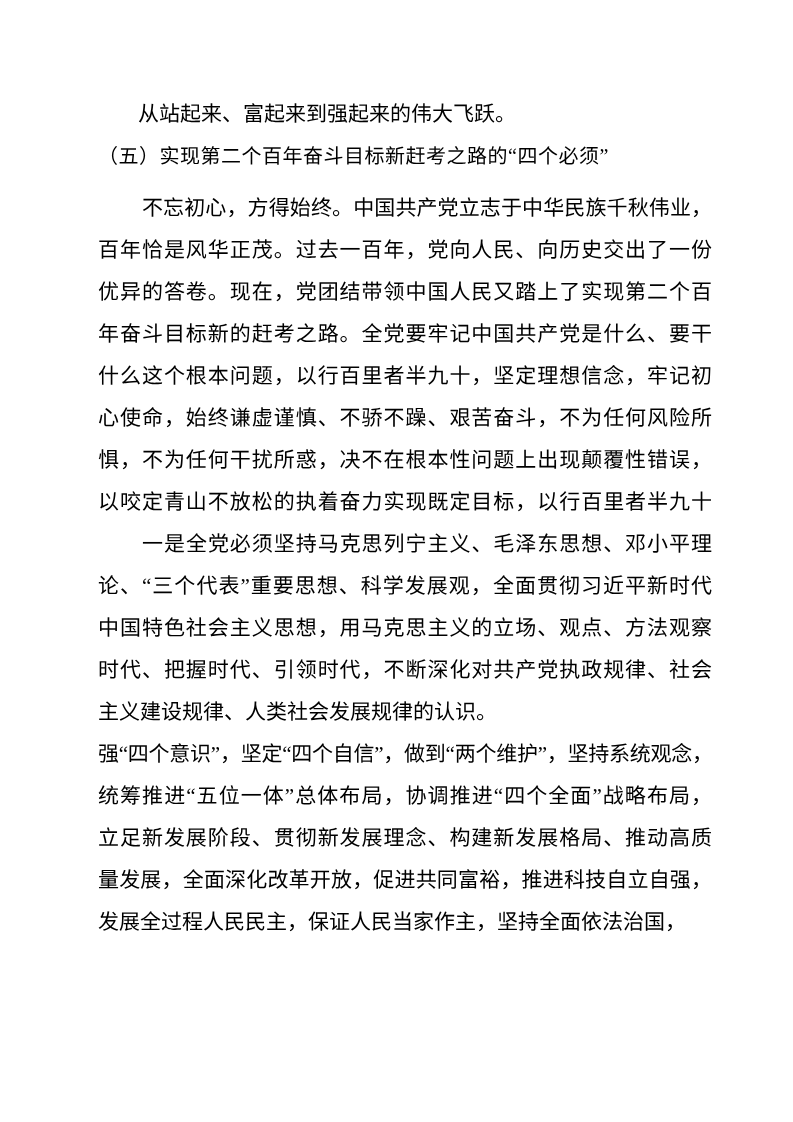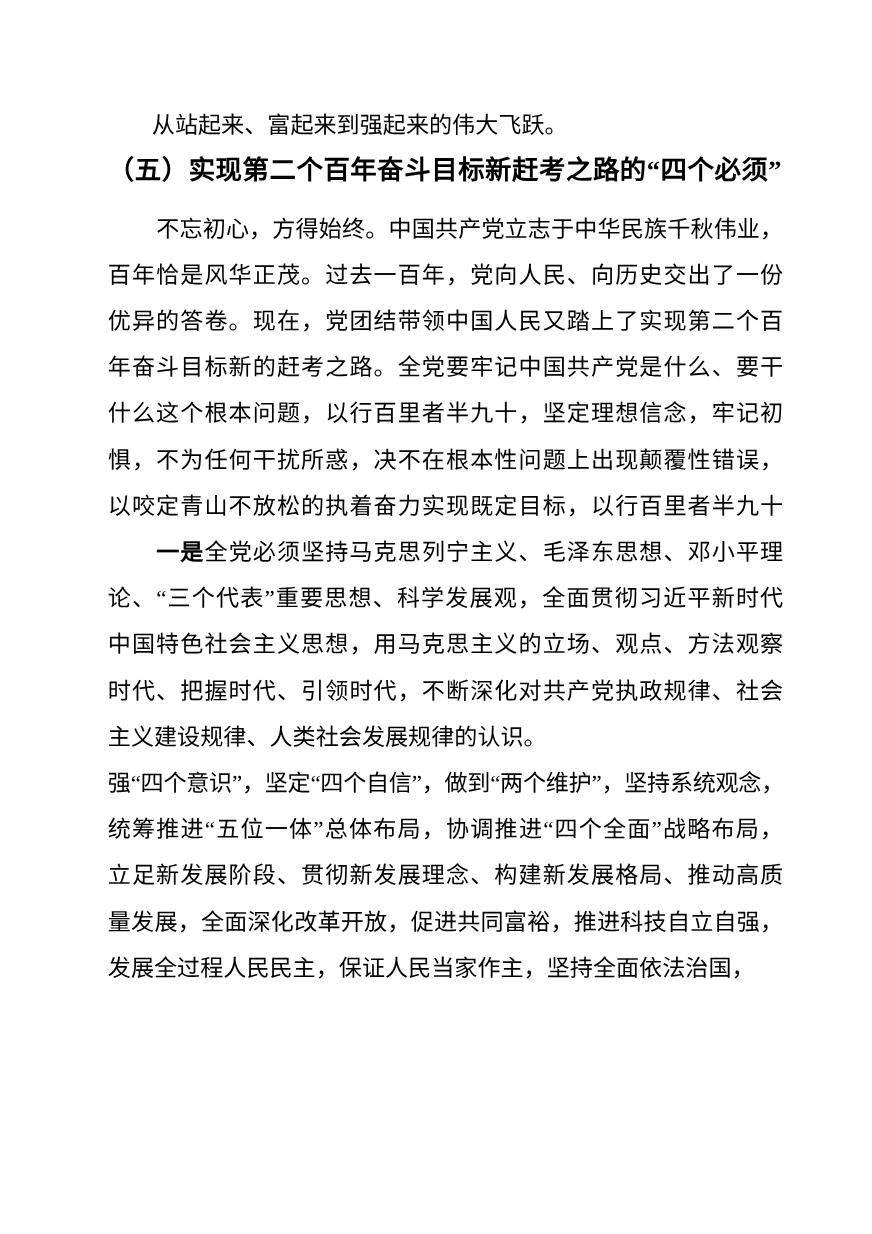--- a/index.html
+++ b/index.html
@@ -37,47 +37,48 @@
   .indent {
     padding-left: 44px;
   }
   .indent.just {
     width: 570px;
   }
   .frag {
     padding-left: 40px;
   }
   .heading {
-    font-weight: bold;
-    font-size: 24px;
+    font-weight: normal;
+    font-size: 20px;
     margin-bottom: 10px;
     letter-spacing: 0.5px;
   }
   .tight {
     letter-spacing: -1px;
   }
   .lead {
-    font-weight: bold;
+    font-weight: normal;
   }
 </style>
 </head>
 <body>
 
 <div class="page">
   <div class="content">
 
     <div class="line frag">从站起来、富起来到强起来的伟大飞跃。</div>
 
     <div class="line heading">（五）实现第二个百年奋斗目标新赶考之路的“四个必须”</div>
 
     <div class="line just indent">不忘初心，方得始终。中国共产党立志于中华民族千秋伟业，</div>
     <div class="line just">百年恰是风华正茂。过去一百年，党向人民、向历史交出了一份</div>
     <div class="line just">优异的答卷。现在，党团结带领中国人民又踏上了实现第二个百</div>
     <div class="line just">年奋斗目标新的赶考之路。全党要牢记中国共产党是什么、要干</div>
     <div class="line just">什么这个根本问题，以行百里者半九十，坚定理想信念，牢记初</div>
+    <div class="line just">心使命，始终谦虚谨慎、不骄不躁、艰苦奋斗，不为任何风险所</div>
     <div class="line just">惧，不为任何干扰所惑，决不在根本性问题上出现颠覆性错误，</div>
     <div class="line just">以咬定青山不放松的执着奋力实现既定目标，以行百里者半九十</div>
 
     <div class="line just indent"><b class="lead">一是</b><span>全党必须坚持马克思列宁主义、毛泽东思想、邓小平理</span></div>
     <div class="line just">论、“三个代表”重要思想、科学发展观，全面贯彻习近平新时代</div>
     <div class="line just">中国特色社会主义思想，用马克思主义的立场、观点、方法观察</div>
     <div class="line just">时代、把握时代、引领时代，不断深化对共产党执政规律、社会</div>
     <div class="line">主义建设规律、人类社会发展规律的认识。</div>
 
     <div class="line just tight">强“四个意识”，坚定“四个自信”，做到“两个维护”，坚持系统观念，</div>

